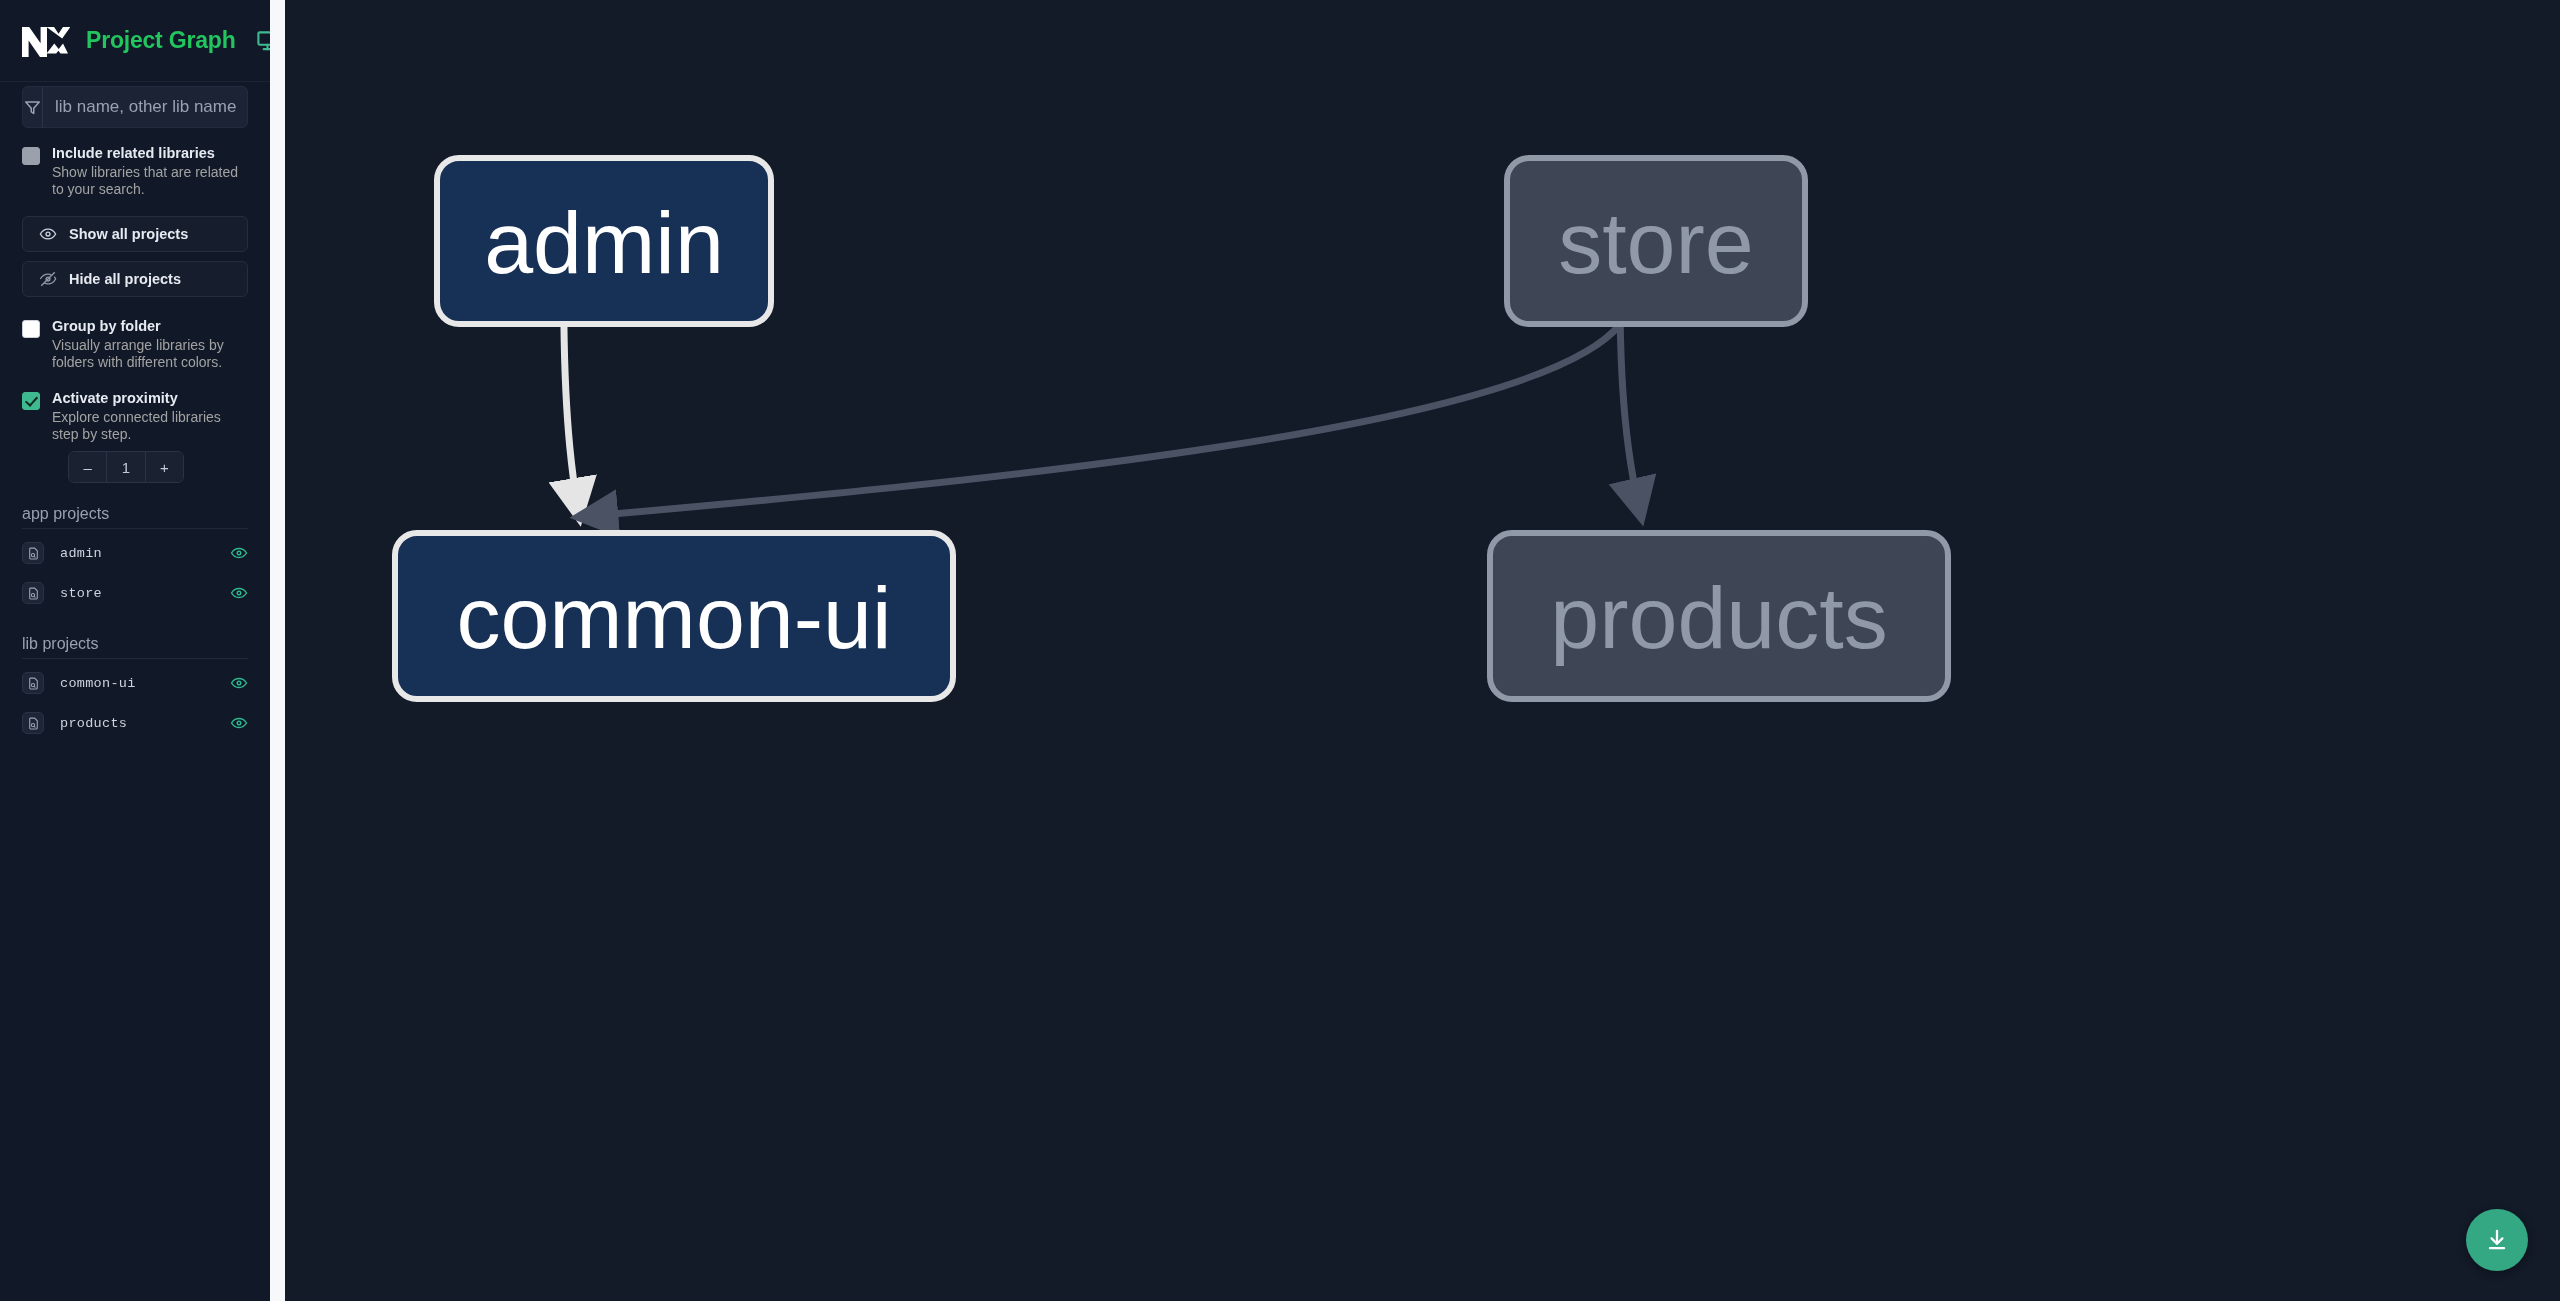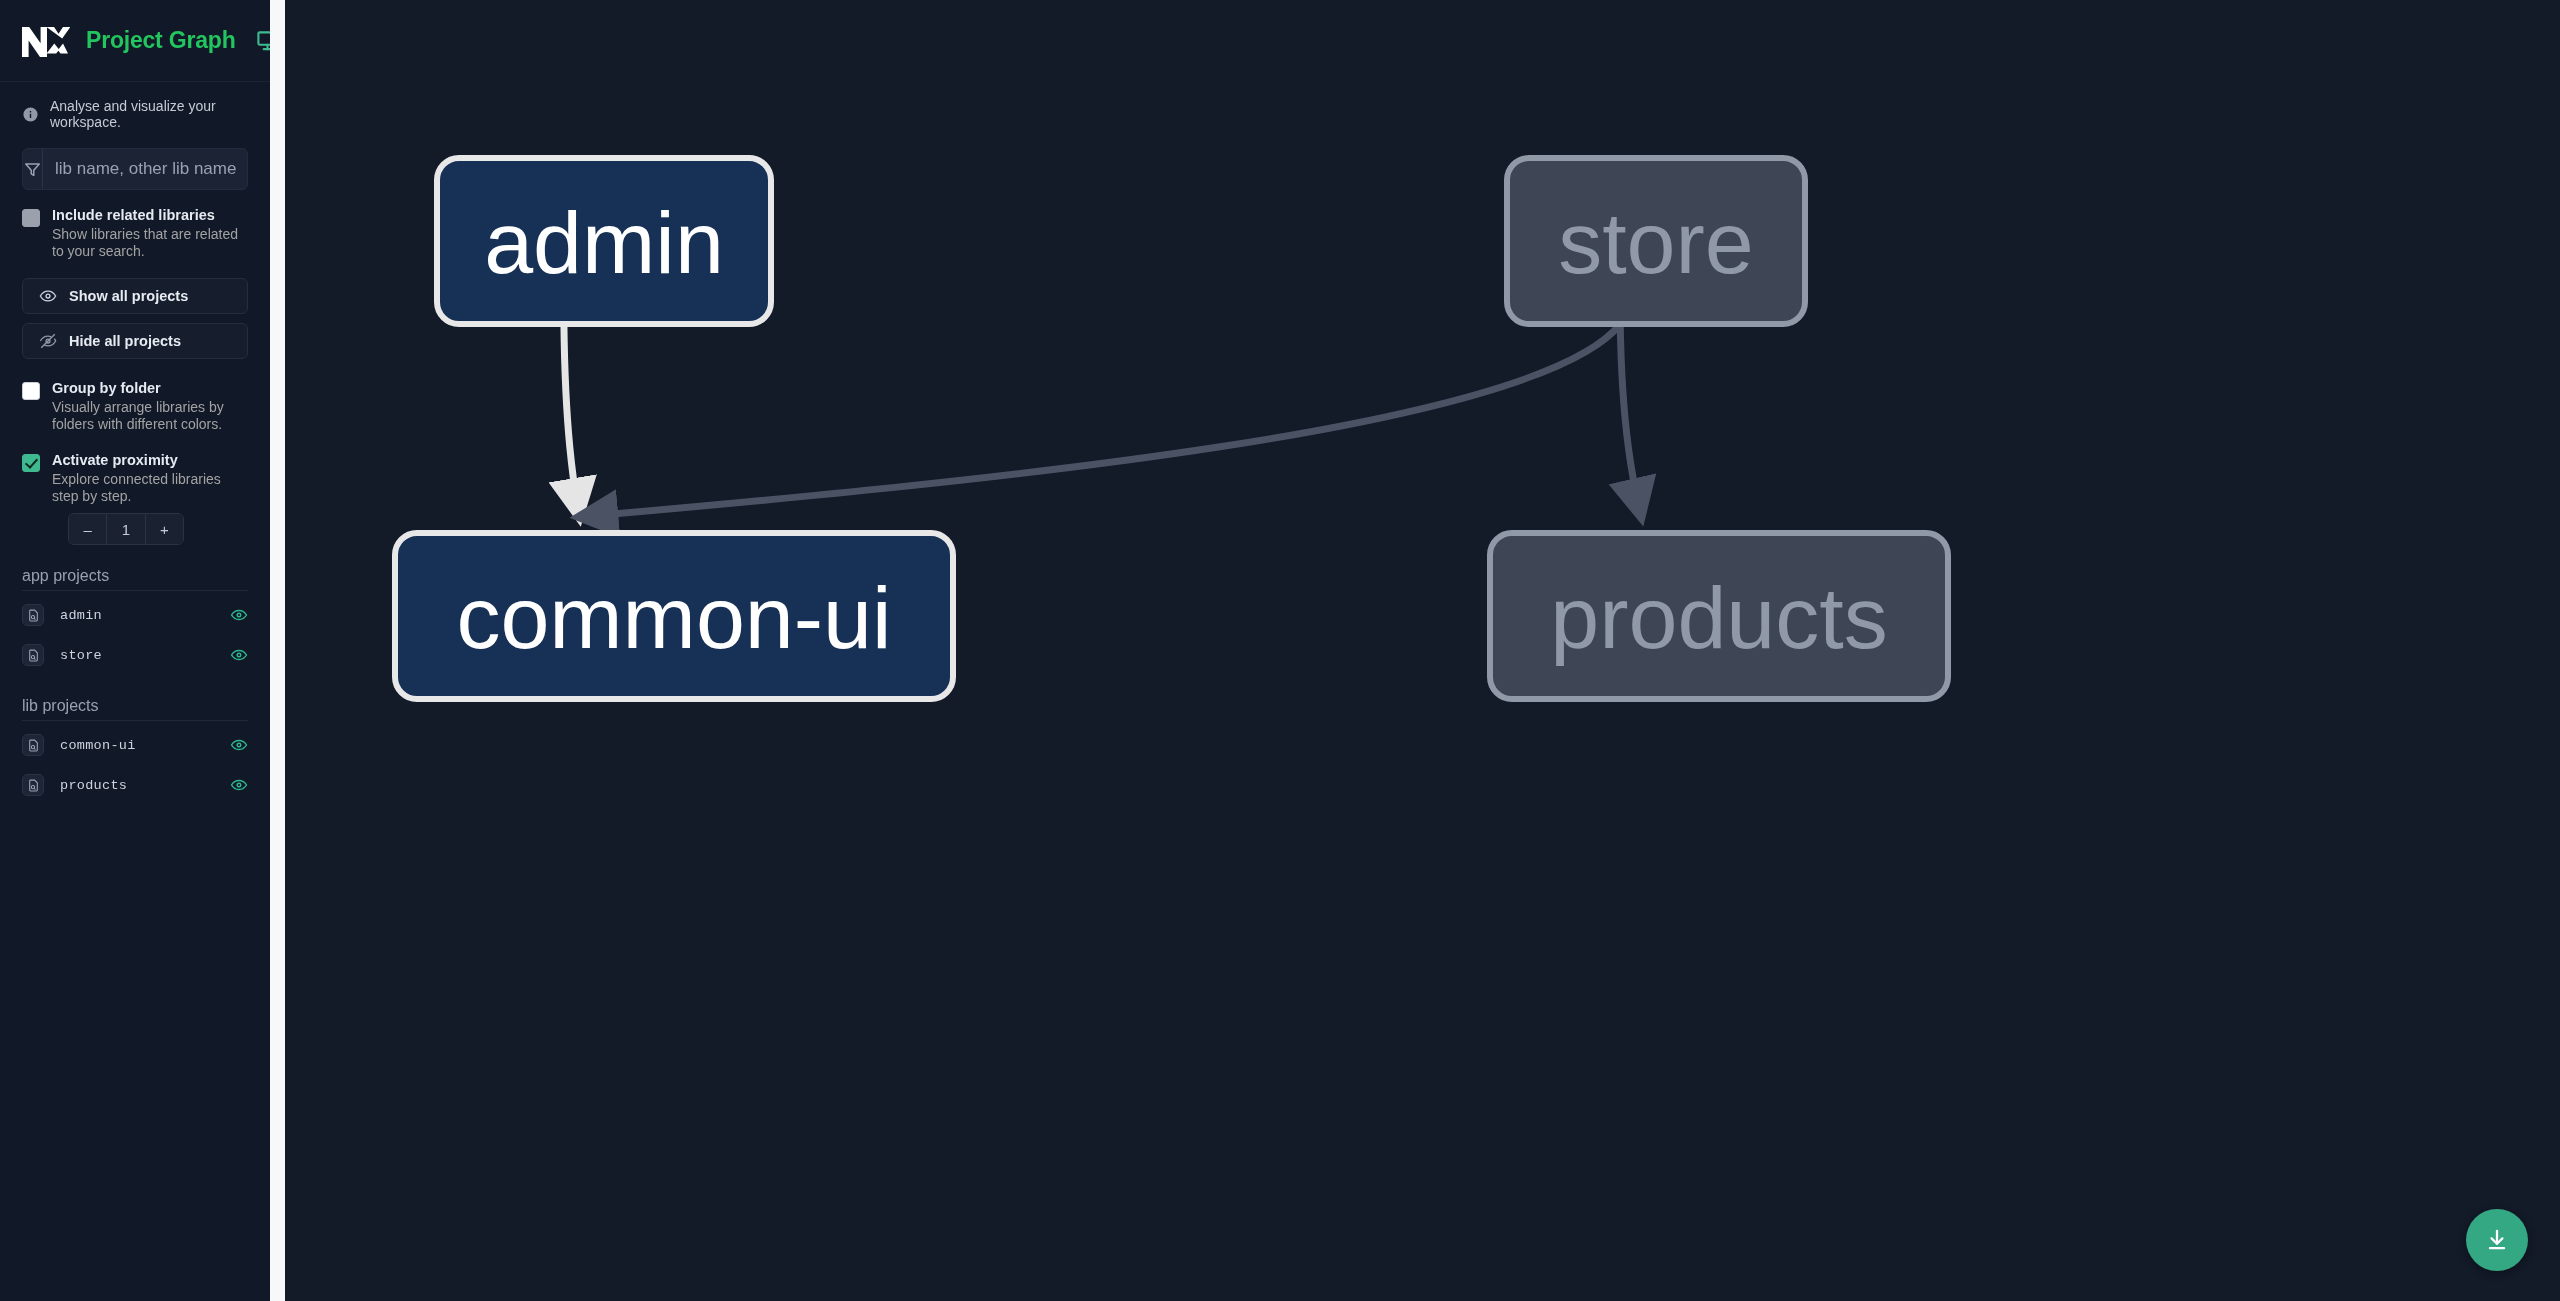--- a/index.html
+++ b/index.html
@@ -175,26 +175,20 @@
         <path fill="#111827" d="M21 8 L30 22 L25 22 L17 10 Z" opacity="0.0"></path>
       </svg>
       <div class="sb-title">Project Graph</div>
       <svg class="monitor-icon" viewBox="0 0 24 24" fill="none" stroke="#3fb98f" stroke-width="2.2" stroke-linecap="round" stroke-linejoin="round">
         <rect x="2.5" y="3.5" width="19" height="13" rx="1.5"></rect>
         <line x1="8" y1="21" x2="16" y2="21"></line>
         <line x1="12" y1="16.5" x2="12" y2="21"></line>
       </svg>
     </div>
 
-    <div class="sb-tagline">
-      <svg class="info-icon" viewBox="0 0 24 24" fill="#8f99a8">
-        <path d="M12 2a10 10 0 100 20 10 10 0 000-20zm1 15h-2v-6h2v6zm0-8h-2V7h2v2z"></path>
-      </svg>
-      <span>Analyse and visualize your workspace.</span>
-    </div>
 
     <div class="sb-body">
 
       <div class="search-row">
         <div class="search-icon-box">
           <svg class="funnel-icon" viewBox="0 0 24 24" fill="none" stroke="#98a2b3" stroke-width="1.9" stroke-linejoin="round">
             <polygon points="3.5,5 20.5,5 13.6,13 13.6,19.5 10.4,17.5 10.4,13"></polygon>
           </svg>
         </div>
         <input class="search-input" type="text" placeholder="lib name, other lib name" style="">

